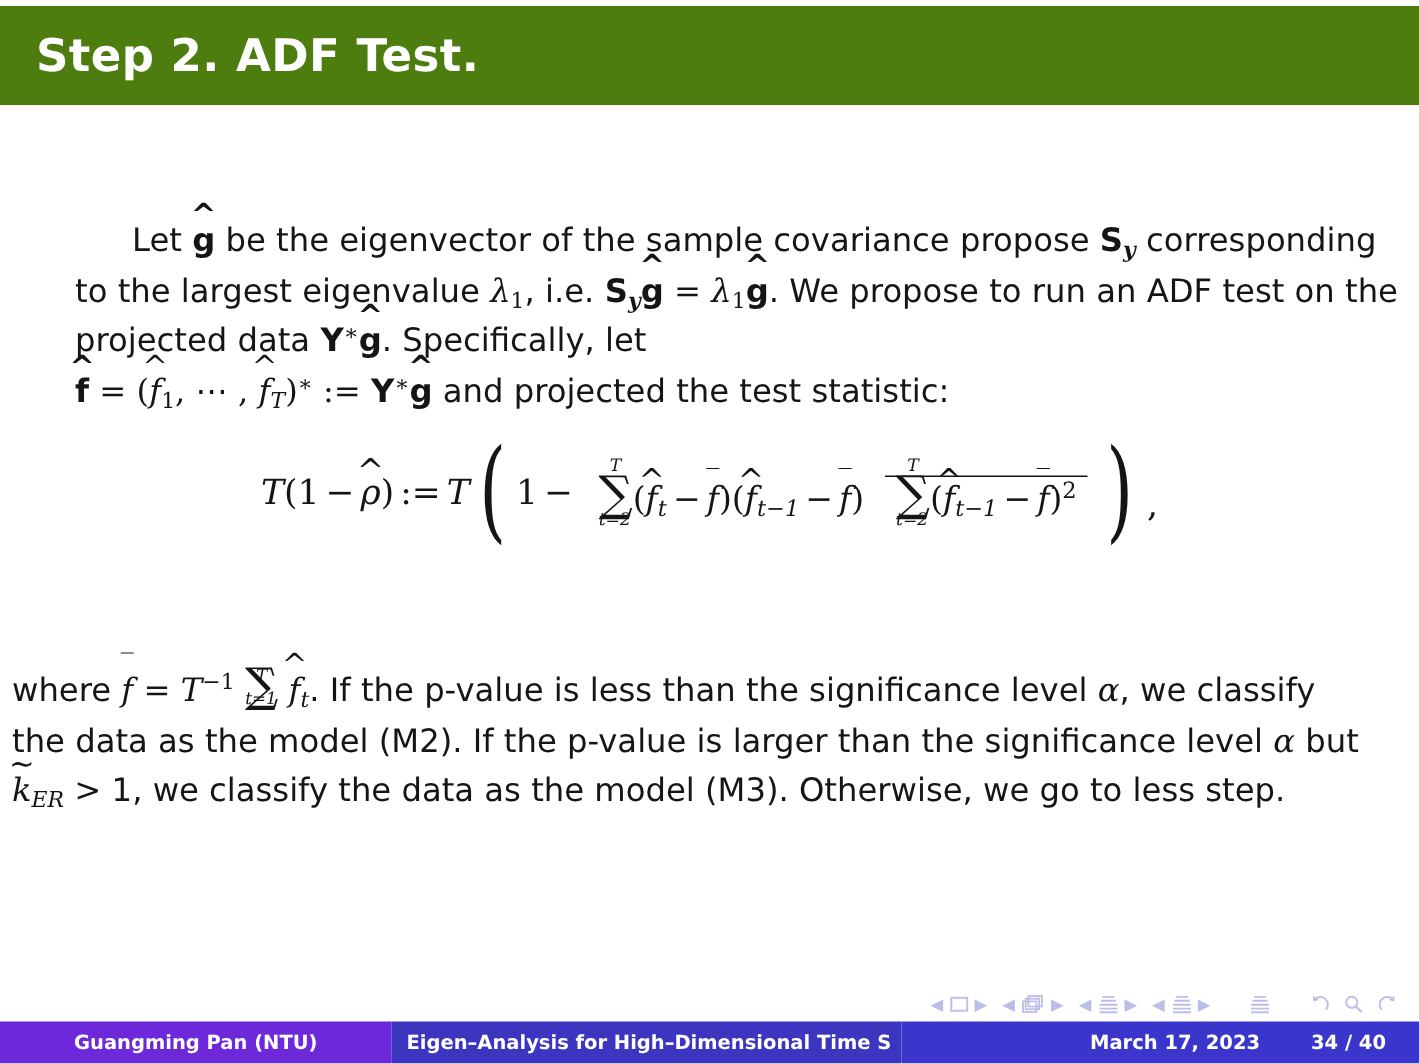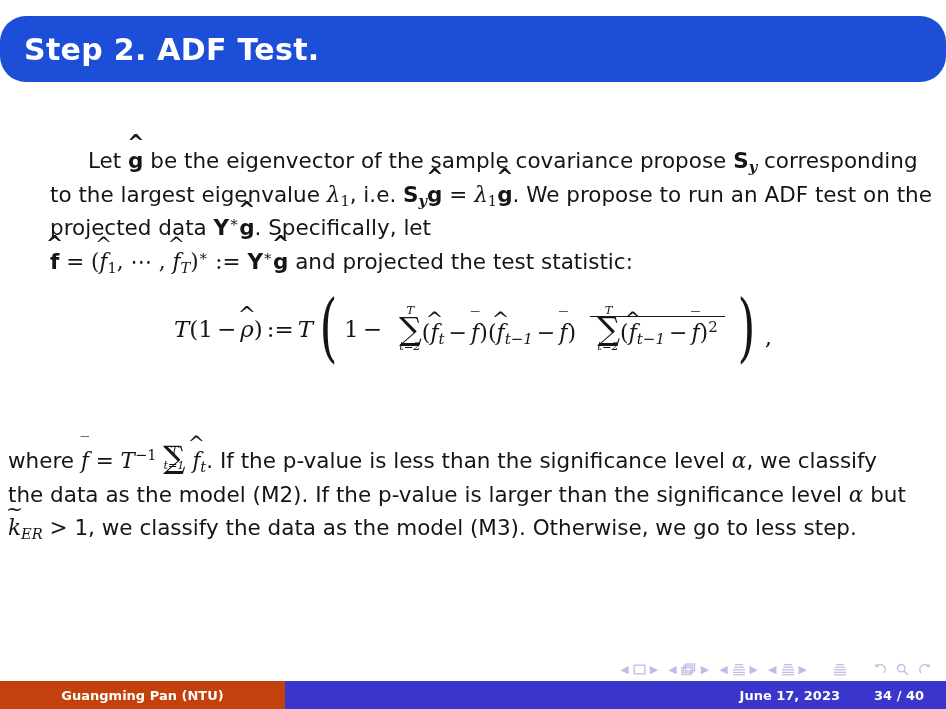--- a/index.html
+++ b/index.html
@@ -12,27 +12,26 @@
     background: #ffffff;
     font-family: "DejaVu Sans", sans-serif;
     overflow: hidden;
     position: relative;
   }
 
   
   #slide-header {
     position: absolute;
     left: 0;
-    top: 16px;
+    top: 4px;
     width: 946px;
     height: 66px;
-    background: #1d4ed8;
-    display: flex;
-    align-items: center;
-    border-radius: 26px;
+    background: #4d7c0f;
+    display: flex;
+    align-items: center;
   }
   #slide-title {
     color: #ffffff;
     font-size: 30px;
     font-weight: bold;
     letter-spacing: 0.3px;
     padding-left: 24px;
     font-family: "DejaVu Sans", sans-serif;
   }
 
@@ -210,22 +209,22 @@
     top: 681px;
     width: 946px;
     height: 28px;
     display: flex;
     font-family: "DejaVu Sans", sans-serif;
     font-size: 13px;
     font-weight: bold;
     color: #ffffff;
   }
   #footer-author {
-    width: 285px;
-    background: #c2410c;
+    width: 261px;
+    background: #6d28d9;
     display: flex;
     align-items: center;
     justify-content: center;
     overflow: hidden;
     white-space: nowrap;
   }
   #footer-title {
     width: 340px;
     background: #3b35c0;
     display: flex;
@@ -382,17 +381,18 @@
   </svg>
 
   <svg class="navsvg" width="13" height="13" viewBox="0 0 13 13">
     <path d="M2 10 A5 5 0 1 1 9.8 3.4" fill="none" stroke="#bcbde8" stroke-width="1.3"></path>
     <path d="M10.8 0.8 L10.4 4.6 L6.8 3.6 Z" fill="#bcbde8"></path>
   </svg>
 </div>
 
 <div id="slide-footer">
   <div id="footer-author">Guangming Pan   (NTU)</div>
+  <div id="footer-title">Eigen–Analysis for High–Dimensional Time S</div>
   <div id="footer-meta">
-    <span>June 17, 2023</span>
+    <span>March 17, 2023</span>
     <span>34 / 40</span>
   </div>
 </div>
 
 </body></html>

